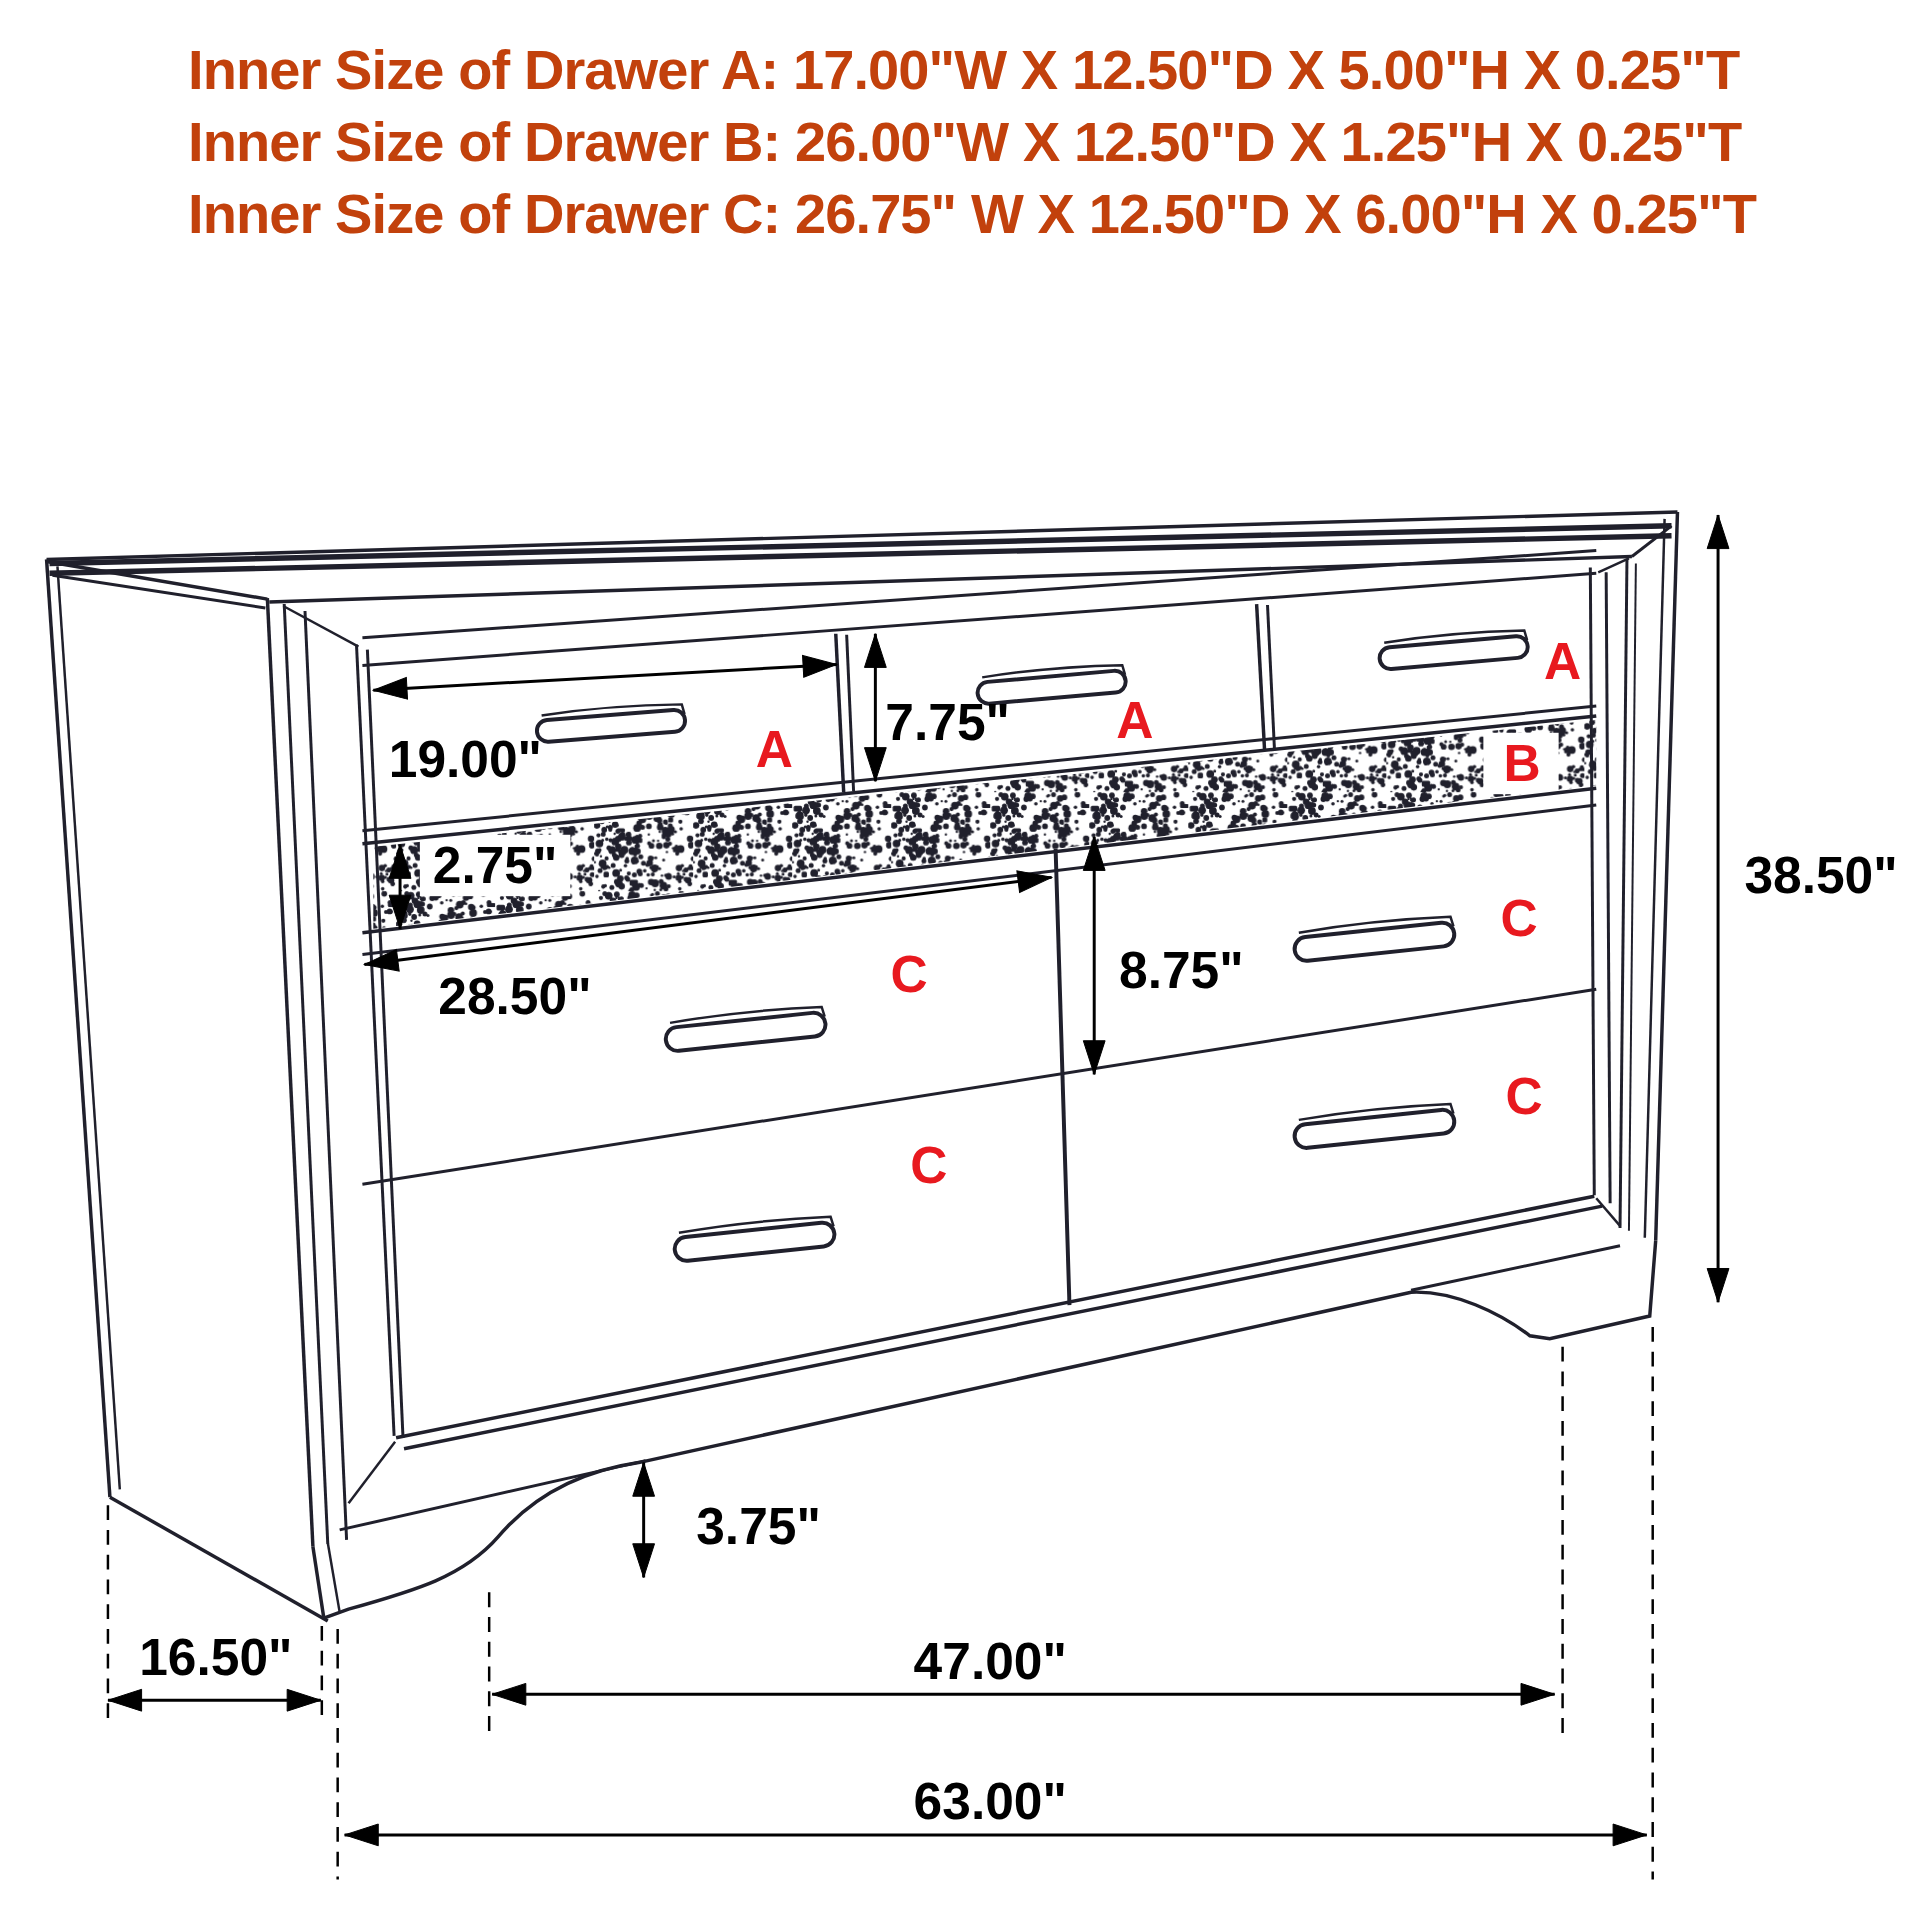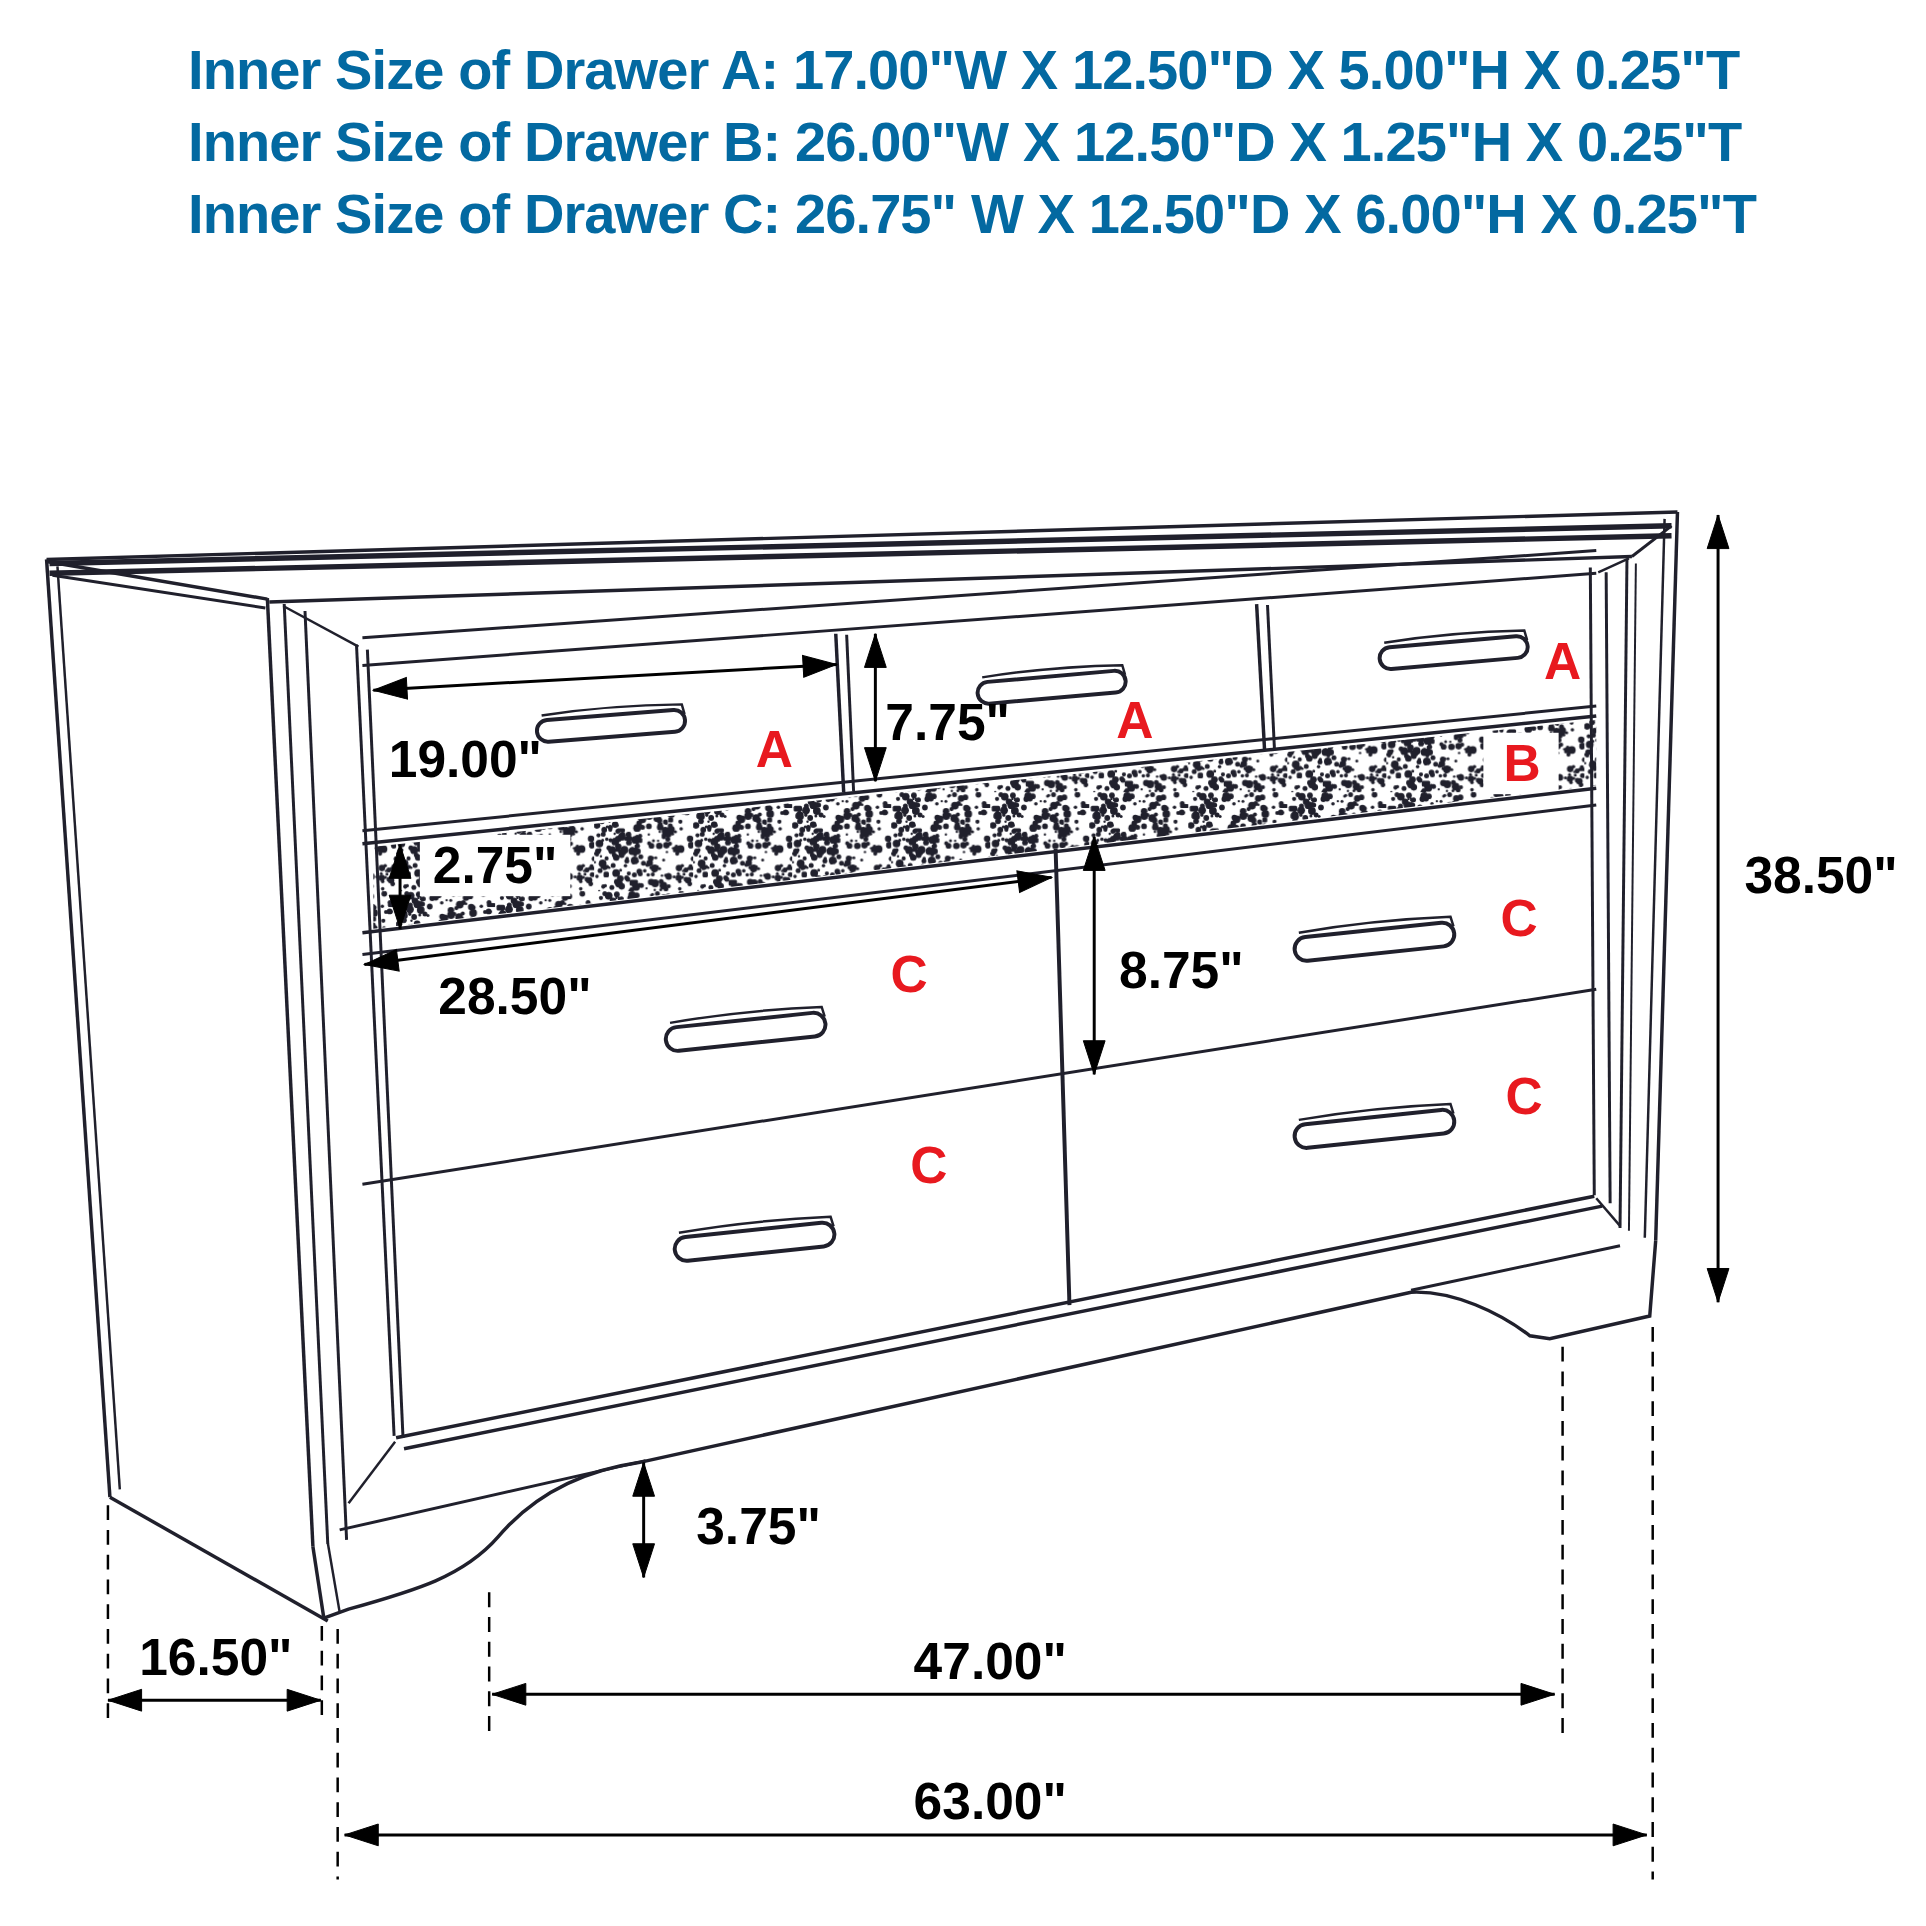--- a/index.html
+++ b/index.html
@@ -1,15 +1,15 @@
 <!DOCTYPE html>
 <html><head><meta charset="utf-8">
 <style>
 html,body{margin:0;padding:0;background:#fff;width:1927px;height:1927px;overflow:hidden}
-.hdr{position:absolute;left:188px;top:34px;font-family:"Liberation Sans",sans-serif;font-weight:bold;font-size:56px;line-height:72px;letter-spacing:-0.9px;color:#0369a1;white-space:nowrap}
+.hdr{position:absolute;left:188px;top:34px;font-family:"Liberation Sans",sans-serif;font-weight:bold;font-size:56px;line-height:72px;letter-spacing:-0.9px;color:#c2410c;white-space:nowrap}
 svg{position:absolute;left:0;top:0}
 svg line,svg path{stroke:#20202c}
 svg .dim{stroke:#000}
 svg .dsh{stroke:#000;stroke-width:2.5;stroke-dasharray:15 10}
 .red{font-family:"Liberation Sans",sans-serif;font-weight:bold;font-size:52px;fill:#e8191f;text-anchor:middle}
 .blk{font-family:"Liberation Sans",sans-serif;font-weight:bold;font-size:52px;fill:#000;text-anchor:middle}
 </style></head>
 <body>
 <div class="hdr">Inner Size of Drawer A: 17.00"W X 12.50"D X 5.00"H X 0.25"T<br>Inner Size of Drawer B: 26.00"W X 12.50"D X 1.25"H X 0.25"T<br>Inner Size of Drawer C: 26.75" W X 12.50"D X 6.00"H X 0.25"T</div>
 <svg width="1927" height="1927" viewBox="0 0 1946 1946">

